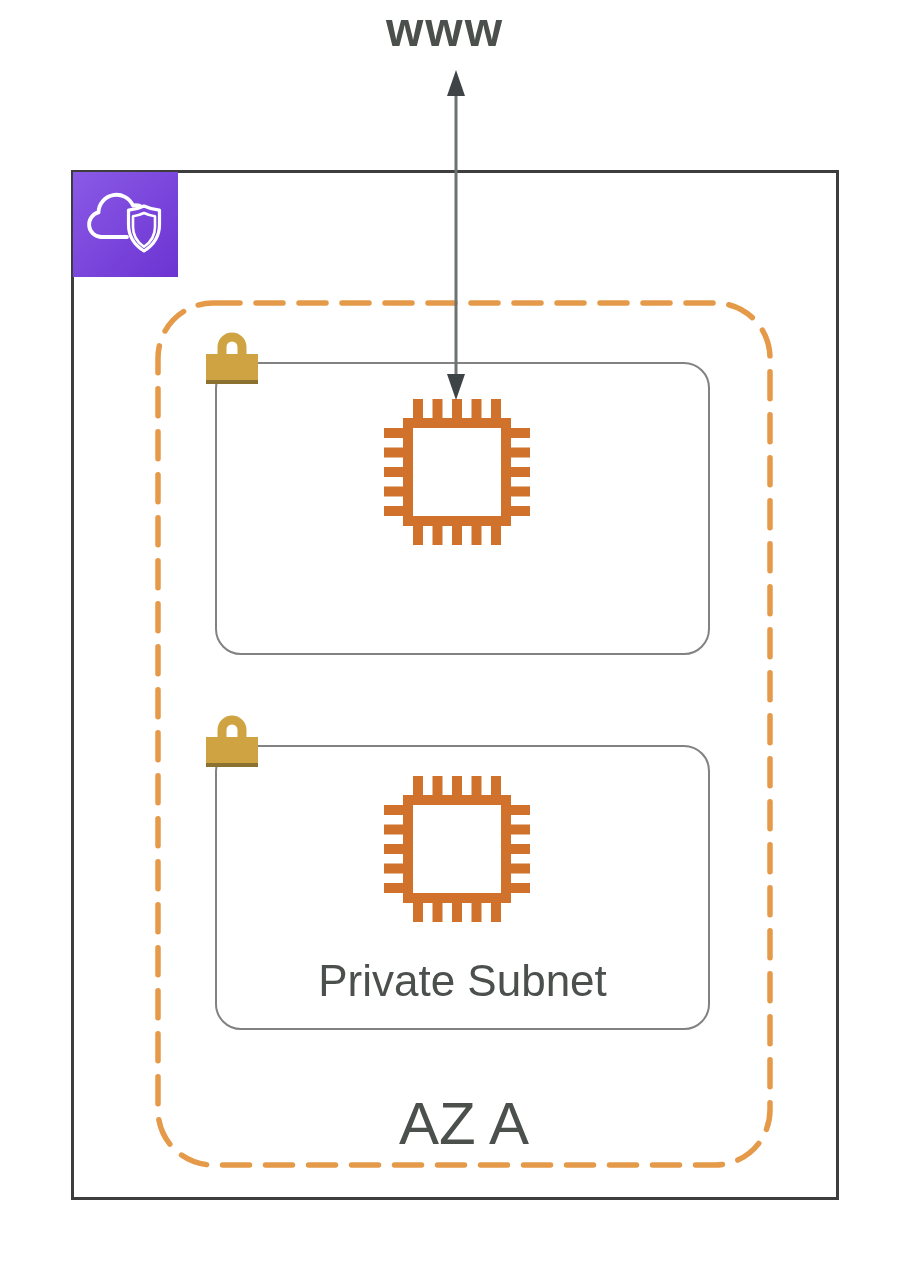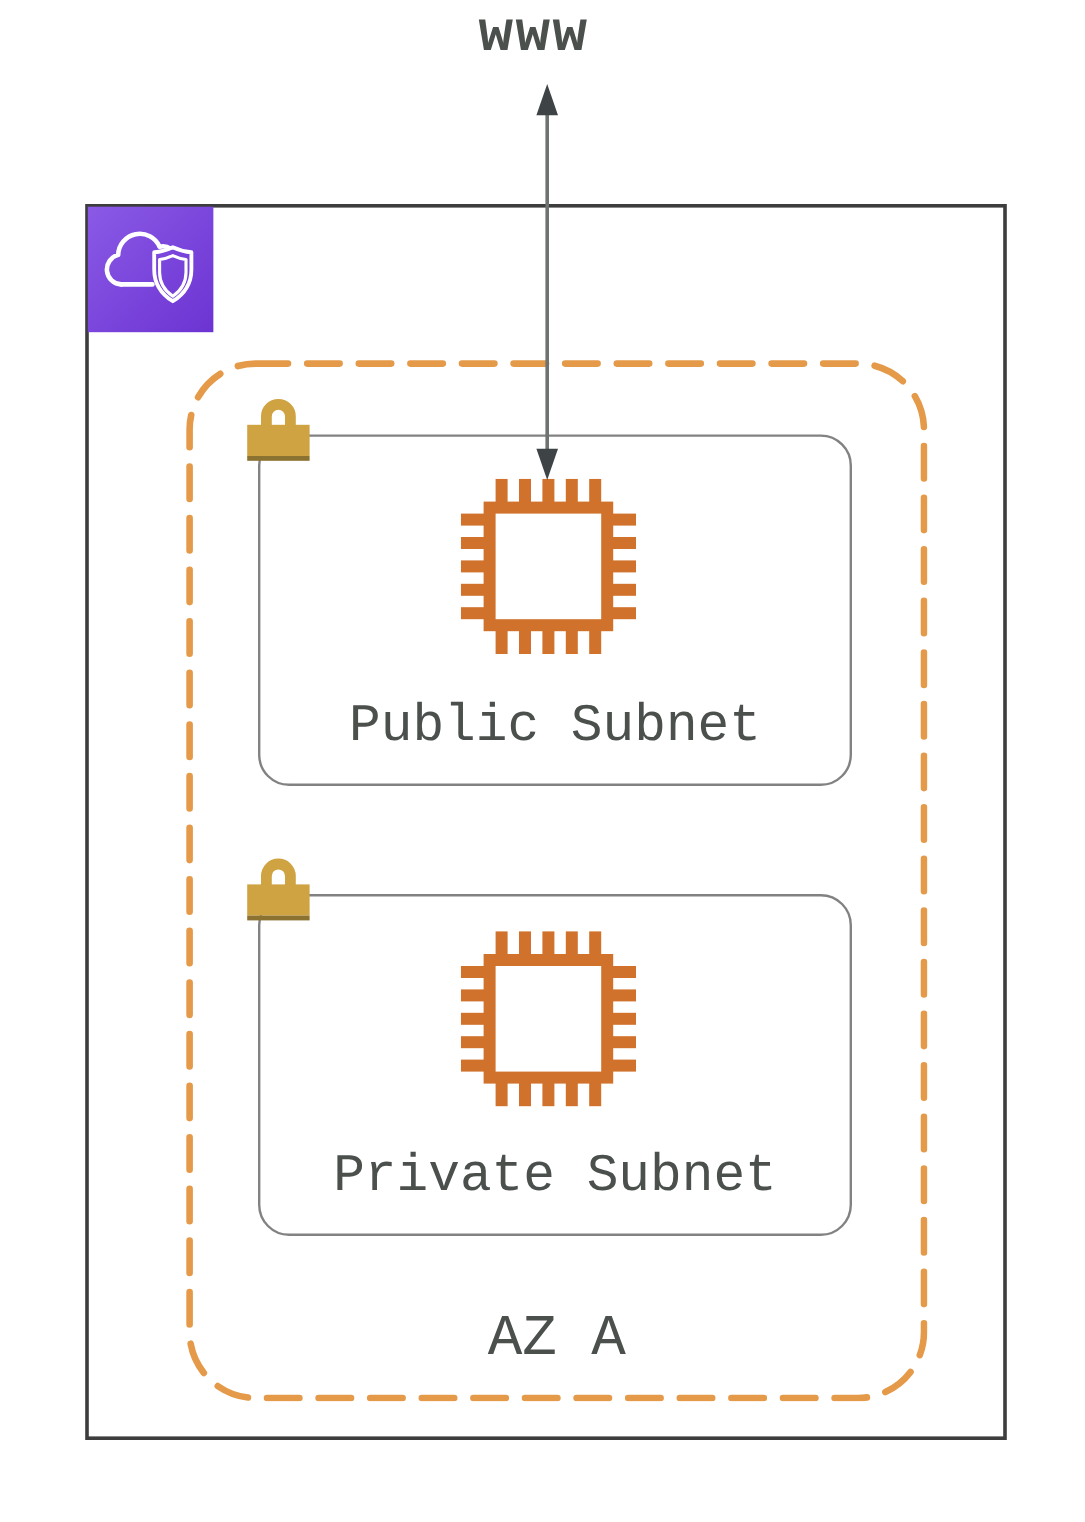--- a/index.html
+++ b/index.html
@@ -1,18 +1,18 @@
 <!DOCTYPE html>
 <html style="--c-vpc-border: #3d3d3d; --c-az-border: #e59a4a; --c-subnet-border: #828282; --c-chip: #d0722c; --c-lock-gold: #d0a342; --c-lock-shadow: #8c7230; --c-icon-purple-start: #8a5ae6; --c-icon-purple-end: #6c33d2; --c-text: #4b504d; --c-arrow-line: #6e7270; --c-arrow-head: #3e4346;"><head>
 <meta charset="utf-8">
 <style>
   html,body { margin:0; padding:0; background:#ffffff; }
   .canvas {
     position:relative; width:884px; height:1268px; background:#ffffff;
-    font-family:Liberation Mono, monospace; overflow:hidden;
+    font-family:Liberation Sans, sans-serif; overflow:hidden;
   }
   .www-label {
     position:absolute; top:4px; left:0; width:890px; text-align:center;
     font-size:48px; font-weight:bold; letter-spacing:2px; line-height:1.1;
     color:var(--c-text, #474c49);
   }
   .arrow-svg { position:absolute; left:444px; top:70px; width:24px; height:330px; z-index:5; }
   .arrow-line { stroke:var(--c-arrow-line,#6e7270); stroke-width:3; }
   .arrow-head { fill:var(--c-arrow-head,#3e4346); }
 
@@ -25,21 +25,21 @@
   .shield-outer { stroke:#ffffff; stroke-width:3.2; stroke-linejoin:round; }
   .shield-inner { fill:none; stroke:#ffffff; stroke-width:2.6; stroke-linejoin:round; }
 
   .az-svg { position:absolute; left:81px; top:127px; width:618px; height:868px; }
   .az-rect {
     fill:none; stroke:var(--c-az-border,#e59a4a); stroke-width:5.5;
     stroke-dasharray:27 16; stroke-linecap:round;
   }
   .az-label {
     position:absolute; left:81px; top:916px; width:618px; text-align:center;
-    font-size:48px; color:var(--c-text,#4b504d);
+    font-size:60px; color:var(--c-text,#4b504d);
   }
 
   .subnet {
     position:absolute; left:141px; width:495px; background:#fff;
     border:2px solid var(--c-subnet-border,#828282); border-radius:26px; box-sizing:border-box;
   }
   .subnet.public  { top:189px; height:293px; }
   .subnet.private { top:572px; height:285px;padding-left:46px; }
   .subnet-label {
     position:absolute; left:0; right:0; bottom:22px; text-align:center;
@@ -107,21 +107,20 @@
           <rect class="chip-pin" x="0" y="68" width="20" height="10"></rect>
           <rect class="chip-pin" x="0" y="87.5" width="20" height="10"></rect>
           <rect class="chip-pin" x="0" y="107" width="20" height="10"></rect>
         <rect class="chip-pin" x="126" y="29" width="20" height="10"></rect>
           <rect class="chip-pin" x="126" y="48.5" width="20" height="10"></rect>
           <rect class="chip-pin" x="126" y="68" width="20" height="10"></rect>
           <rect class="chip-pin" x="126" y="87.5" width="20" height="10"></rect>
           <rect class="chip-pin" x="126" y="107" width="20" height="10"></rect>
         <rect class="chip-body" x="24" y="24" width="98" height="98"></rect>
       </svg>
-      <div class="subnet-label">Public Subnet</div>
     </div>
 
     <div class="subnet private">
       <svg class="lock-icon" viewBox="0 0 58 62" xmlns="http://www.w3.org/2000/svg">
         <path class="lock-shackle" d="M19 30 V21 a10 10 0 0 1 20 0 V30"></path>
         <rect class="lock-body" x="3" y="28" width="52" height="26"></rect>
         <rect class="lock-base" x="3" y="54" width="52" height="4"></rect>
       </svg>
       <svg class="chip-icon" viewBox="0 0 146 146" xmlns="http://www.w3.org/2000/svg">
         <rect class="chip-pin" x="29" y="0" width="10" height="20"></rect>

